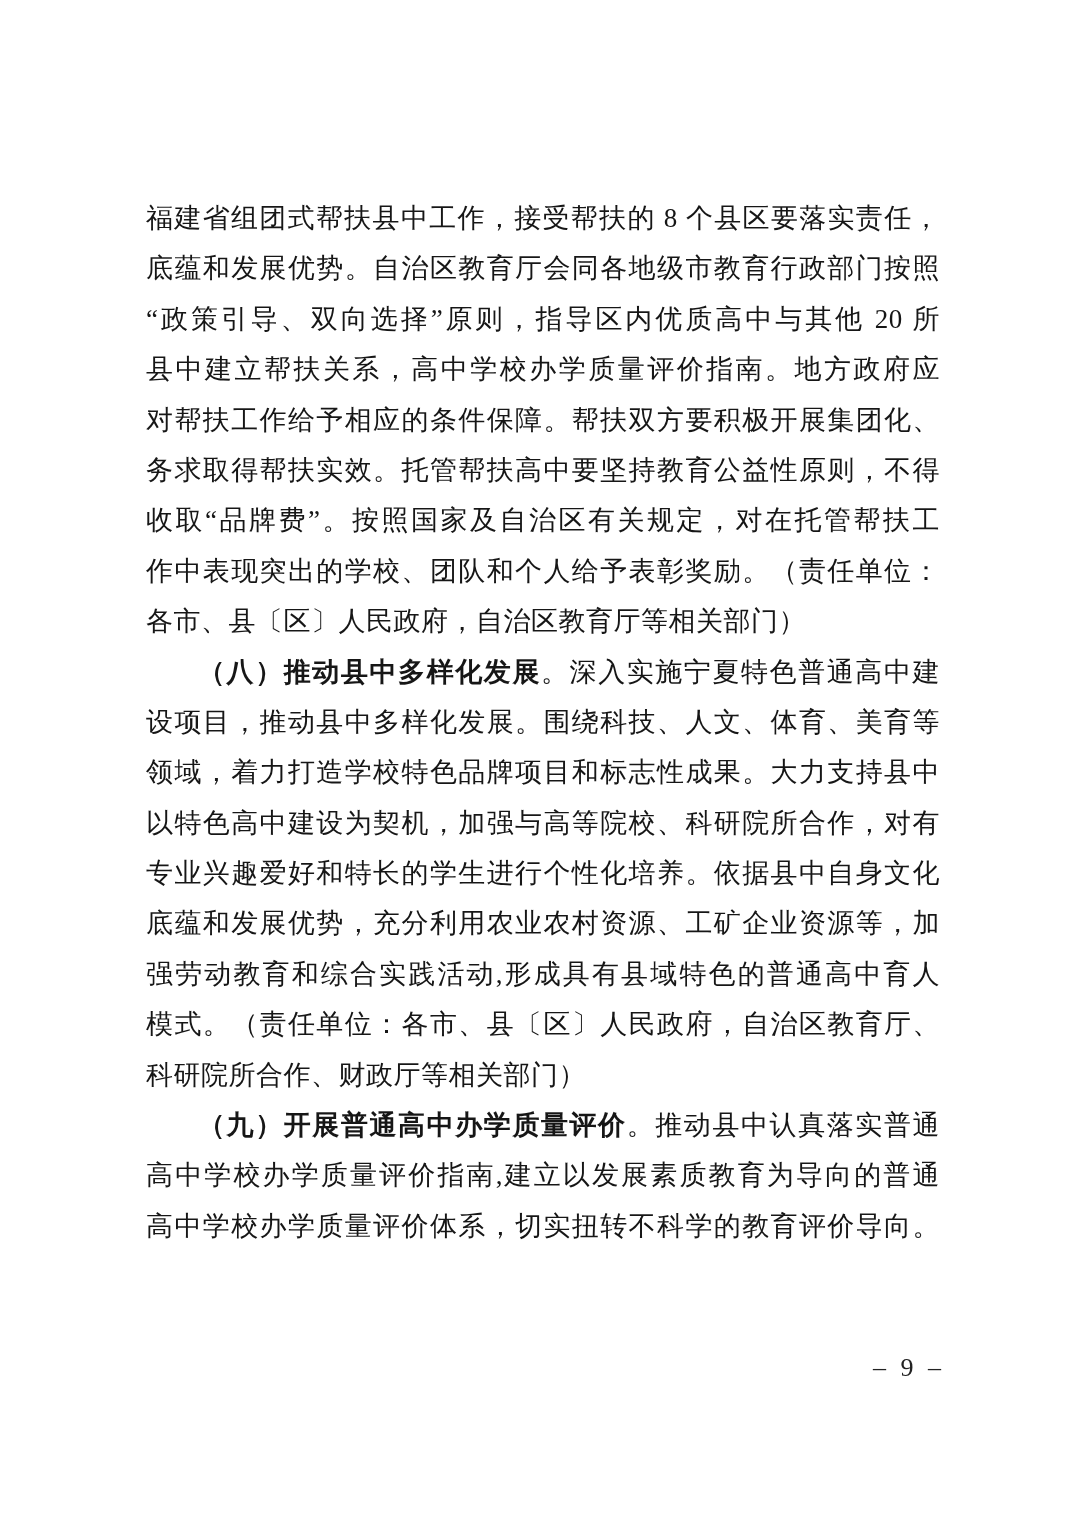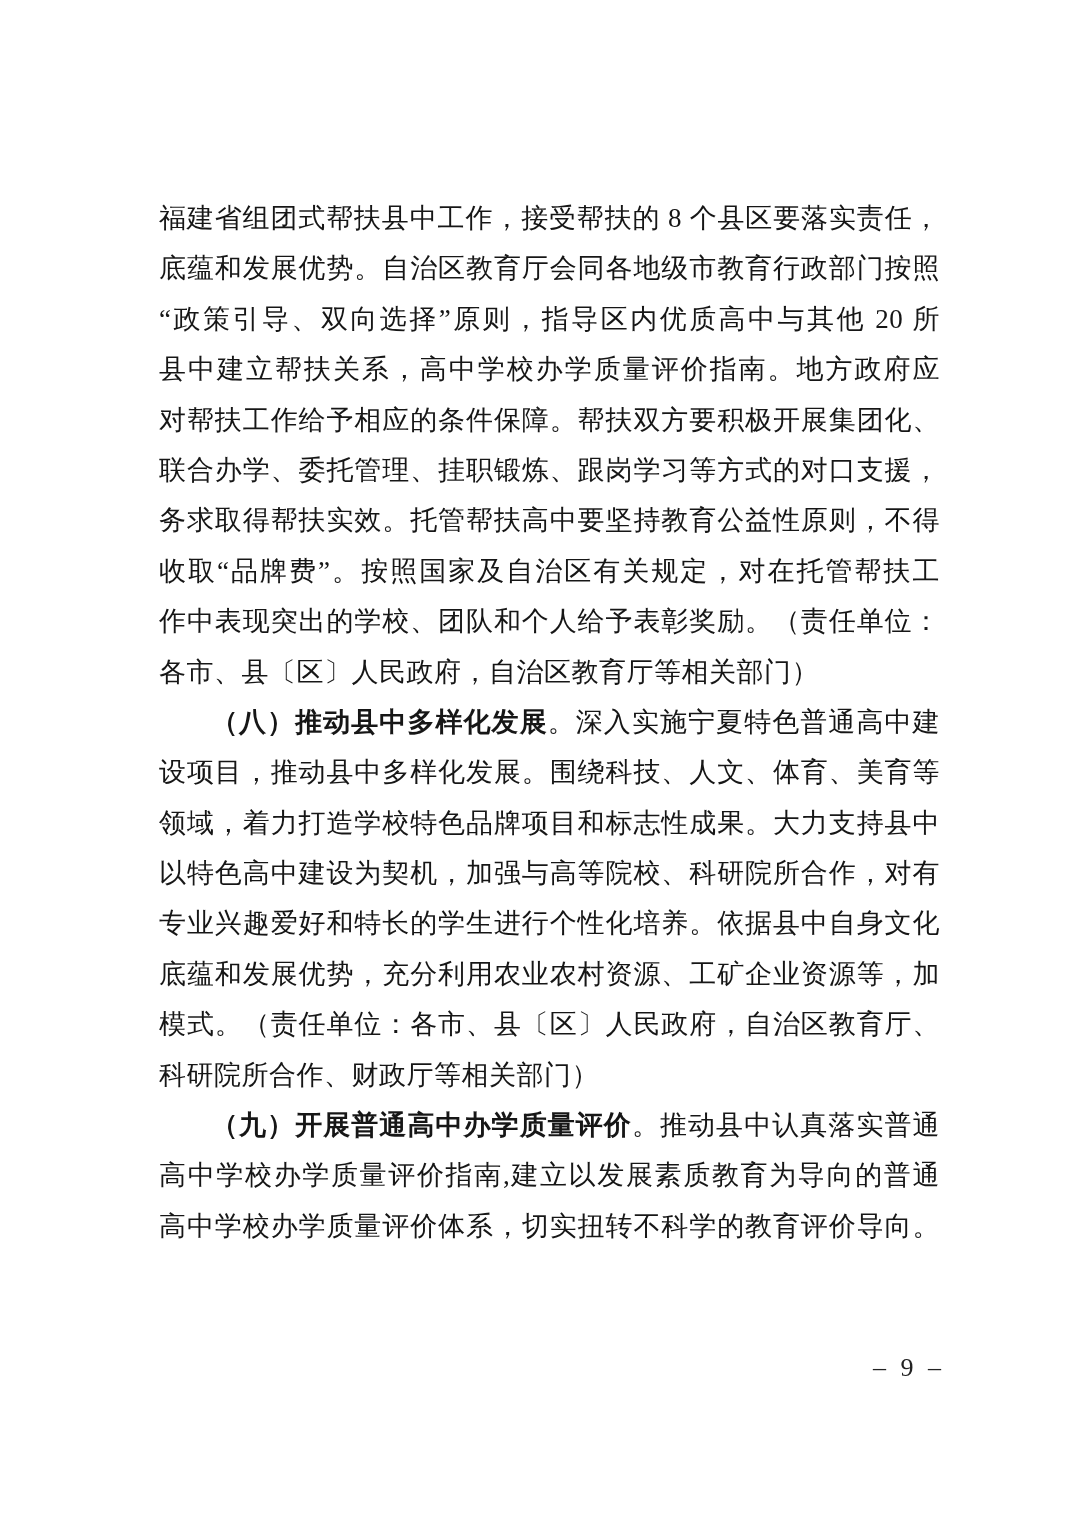--- a/index.html
+++ b/index.html
@@ -22,21 +22,20 @@
     width: 794px;
   }
   .line {
     height: 50.4px;
     line-height: 50.4px;
     font-size: 27px;
     color: #161616;
     letter-spacing: 0.5px;
     text-align: left;
     white-space: nowrap;
-    margin-left: 13px;
   }
   .line.justify {
     white-space: normal;
     text-align: justify;
     text-align-last: justify;
   }
   .line.indent {
     text-indent: 52px;
   }
   .line .b {
@@ -56,31 +55,31 @@
 </head>
 <body>
 
 <div class="page">
   <div class="text-block" id="text-block">
       <div class="line justify"><span class="r">福建省组团式帮扶县中工作，接受帮扶的 8 个县区要落实责任，</span></div>
       <div class="line justify"><span class="r">底蕴和发展优势。自治区教育厅会同各地级市教育行政部门按照</span></div>
       <div class="line justify"><span class="r">“政策引导、双向选择”原则，指导区内优质高中与其他 20 所</span></div>
       <div class="line justify"><span class="r">县中建立帮扶关系，高中学校办学质量评价指南。地方政府应</span></div>
       <div class="line justify"><span class="r">对帮扶工作给予相应的条件保障。帮扶双方要积极开展集团化、</span></div>
-      <div class="line justify"><span class="r">联合办学、委托管理、挂职锻炼、跟岗学习等方式的对口支援，</span></div>
       <div class="line justify"><span class="r">务求取得帮扶实效。托管帮扶高中要坚持教育公益性原则，不得</span></div>
       <div class="line justify"><span class="r">收取“品牌费”。按照国家及自治区有关规定，对在托管帮扶工</span></div>
       <div class="line justify"><span class="r">作中表现突出的学校、团队和个人给予表彰奖励。（责任单位：</span></div>
       <div class="line"><span class="r">各市、县〔区〕人民政府，自治区教育厅等相关部门）</span></div>
       <div class="line justify indent"><span class="b">（八）推动县中多样化发展</span><span class="r">。深入实施宁夏特色普通高中建</span></div>
       <div class="line justify"><span class="r">设项目，推动县中多样化发展。围绕科技、人文、体育、美育等</span></div>
       <div class="line justify"><span class="r">领域，着力打造学校特色品牌项目和标志性成果。大力支持县中</span></div>
       <div class="line justify"><span class="r">以特色高中建设为契机，加强与高等院校、科研院所合作，对有</span></div>
       <div class="line justify"><span class="r">专业兴趣爱好和特长的学生进行个性化培养。依据县中自身文化</span></div>
       <div class="line justify"><span class="r">底蕴和发展优势，充分利用农业农村资源、工矿企业资源等，加</span></div>
+      <div class="line justify"><span class="r">强劳动教育和综合实践活动,形成具有县域特色的普通高中育人</span></div>
       <div class="line justify"><span class="r">模式。（责任单位：各市、县〔区〕人民政府，自治区教育厅、</span></div>
       <div class="line"><span class="r">科研院所合作、财政厅等相关部门）</span></div>
       <div class="line justify indent"><span class="b">（九）开展普通高中办学质量评价</span><span class="r">。推动县中认真落实普通</span></div>
       <div class="line justify"><span class="r">高中学校办学质量评价指南,建立以发展素质教育为导向的普通</span></div>
       <div class="line justify"><span class="r">高中学校办学质量评价体系，切实扭转不科学的教育评价导向。</span></div>
     </div>
   <div class="page-number">– 9 –</div>
 </div>
 
 </body></html>

